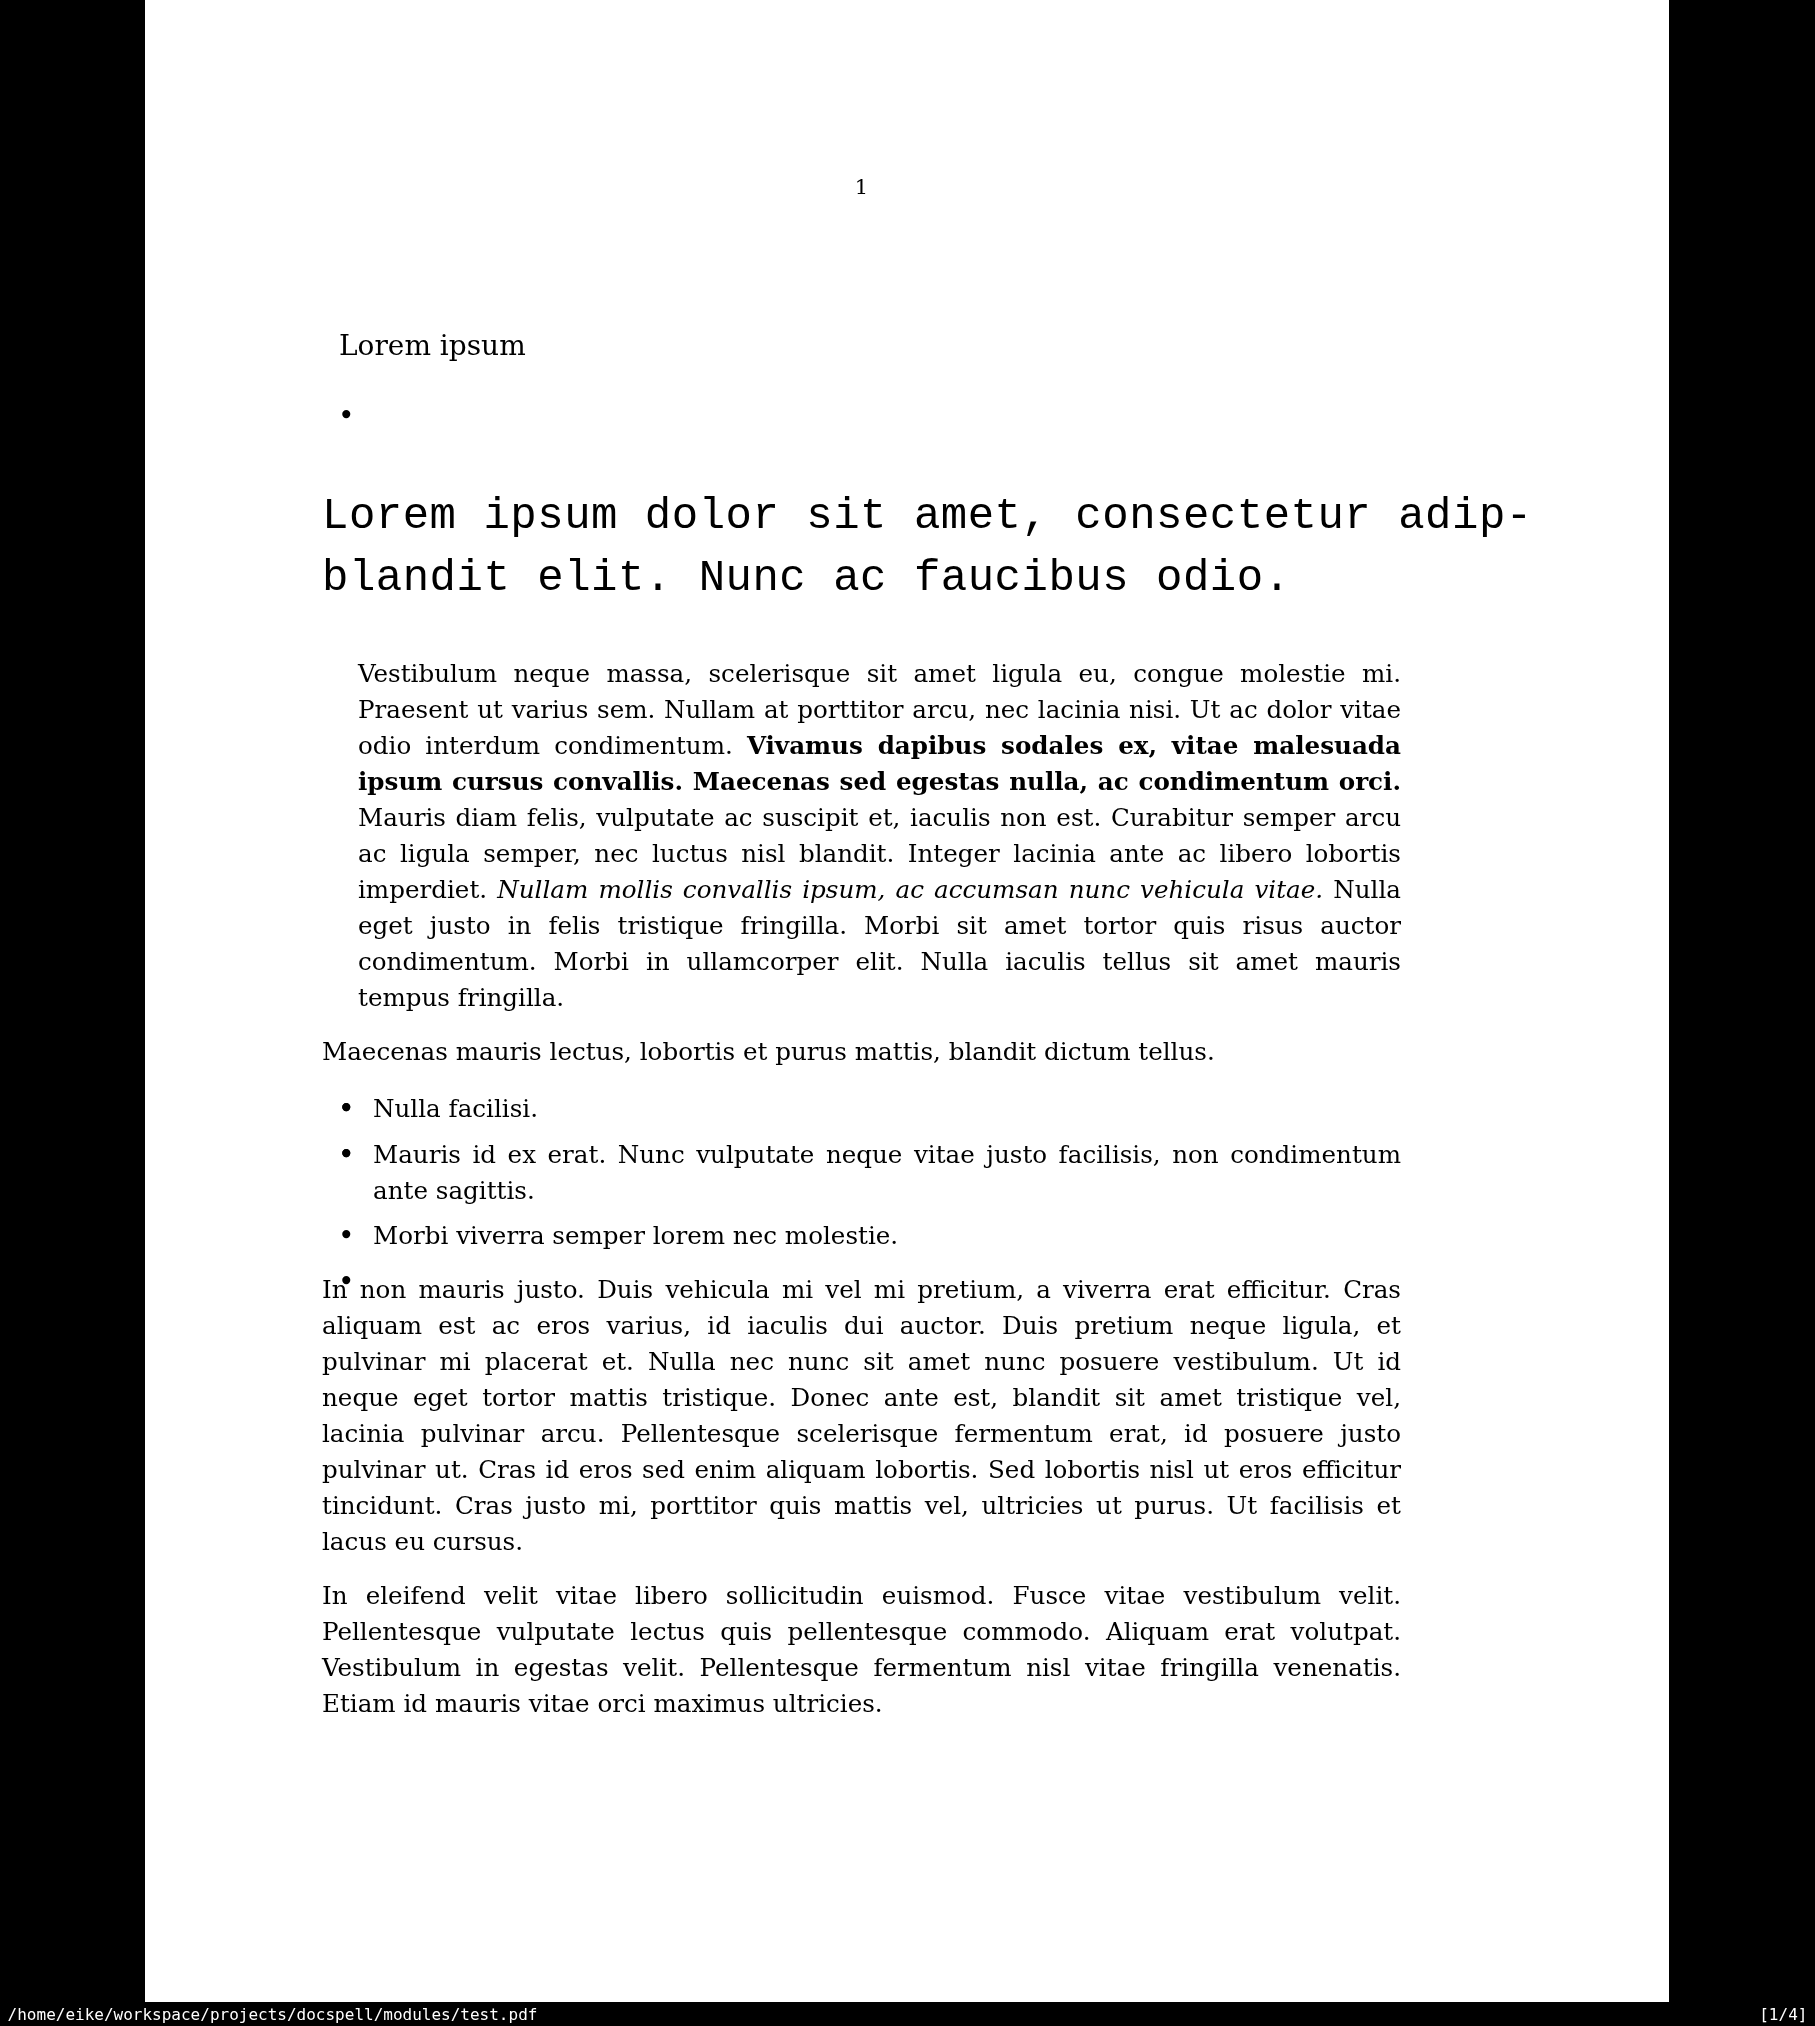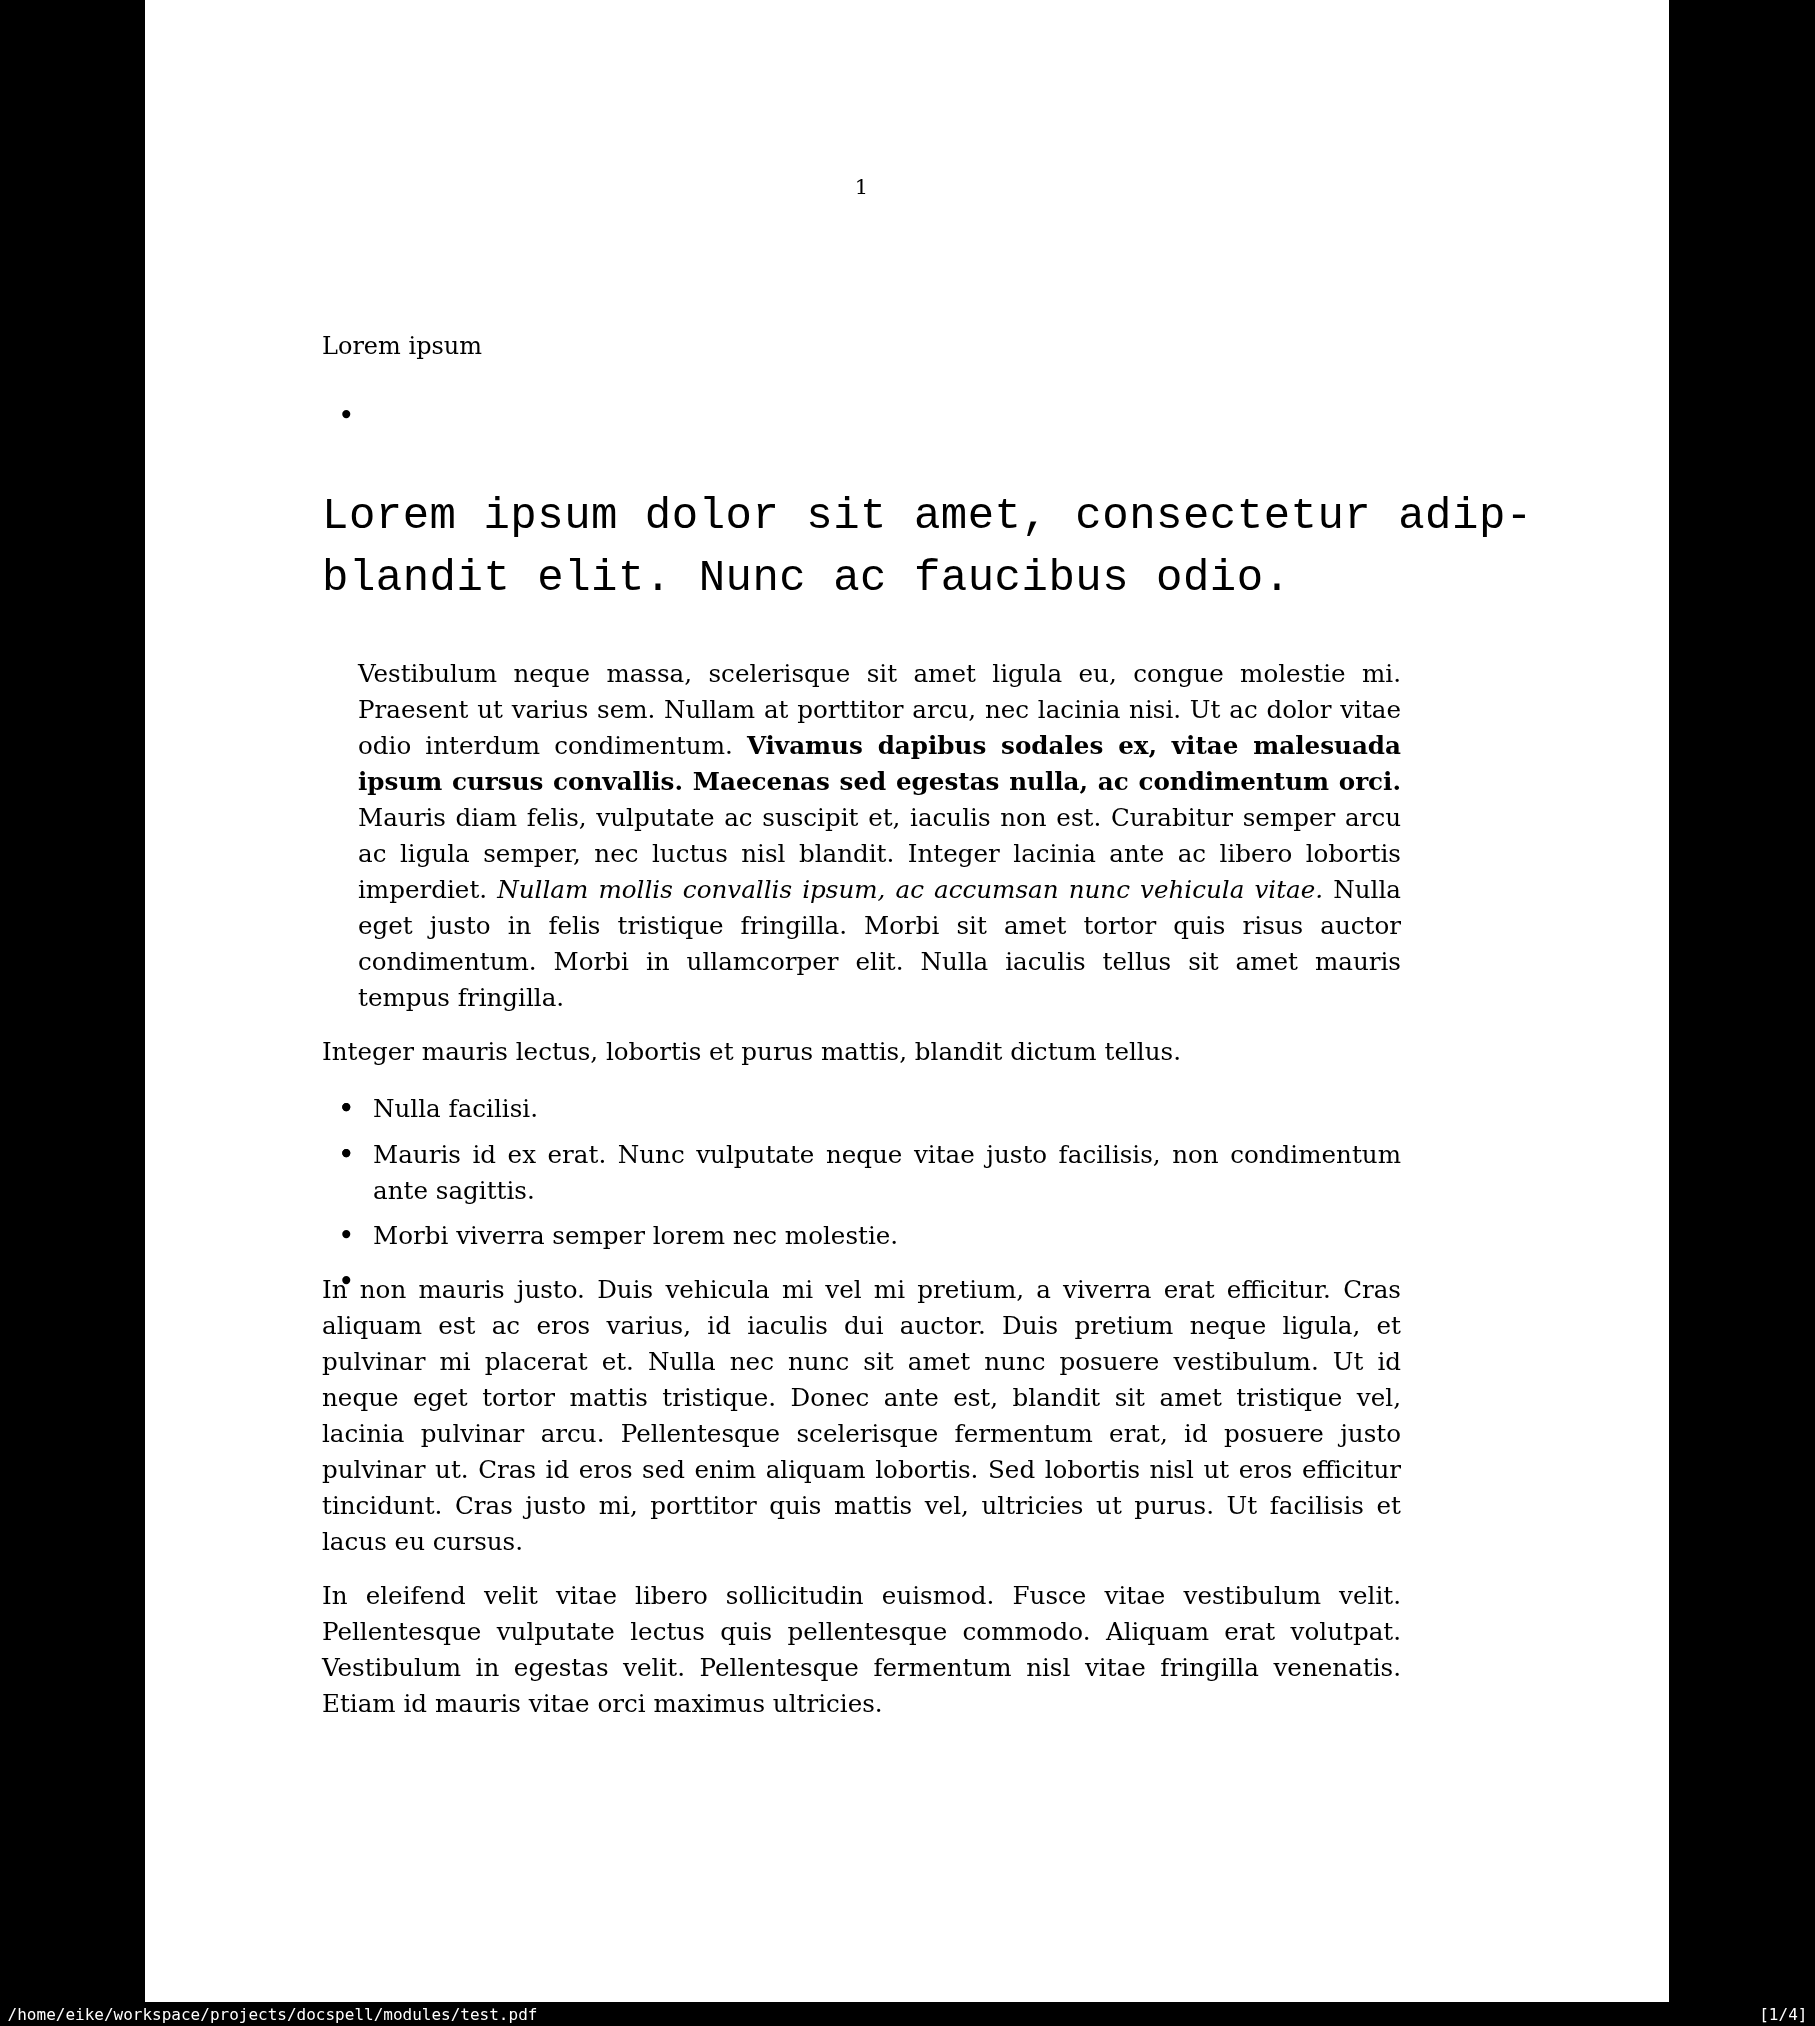--- a/index.html
+++ b/index.html
@@ -34,22 +34,23 @@
     width: 1079px;
   }
   .pagenum {
     padding-top: 173px;
     text-align: center;
     font-size: 21px;
     line-height: 28px;
   }
   .intro {
     margin-top: 127px;
-    font-size: 24px;
+    font-size: 28px;
     line-height: 36px;
+    margin-left: 17px;
   }
   .lone-item {
     margin-top: 34px;
     position: relative;
     height: 36px;
   }
   .bullet {
     position: absolute;
     left: 16px;
     top: 0;
@@ -125,21 +126,21 @@
         <span class="bullet">•</span>
       </div>
 
       <div class="doc-title">
         <span class="tline">Lorem ipsum dolor sit amet, consectetur adip-</span>
         <span class="tline">blandit elit. Nunc ac faucibus odio.</span>
       </div>
 
       <div class="para first"><span>Vestibulum neque massa, scelerisque sit amet ligula eu, congue molestie mi. Praesent ut varius sem. Nullam at porttitor arcu, nec lacinia nisi. Ut ac dolor vitae odio interdum condimentum. </span><span class="run-bold">Vivamus dapibus sodales ex, vitae malesuada ipsum cursus convallis. Maecenas sed egestas nulla, ac condimentum orci.</span><span> Mauris diam felis, vulputate ac suscipit et, iaculis non est. Curabitur semper arcu ac ligula semper, nec luctus nisl blandit. Integer lacinia ante ac libero lobortis imperdiet. </span><span class="run-italic">Nullam mollis convallis ipsum, ac accumsan nunc vehicula vitae.</span><span> Nulla eget justo in felis tristique fringilla. Morbi sit amet tortor quis risus auctor condimentum. Morbi in ullamcorper elit. Nulla iaculis tellus sit amet mauris tempus fringilla.</span></div>
 
-      <div class="para">Integer mauris lectus, lobortis et purus mattis, blandit dictum tellus.</div>
+      <div class="para">Maecenas mauris lectus, lobortis et purus mattis, blandit dictum tellus.</div>
 
       <div class="blist">
         <div class="list-item">
           <span class="bullet">•</span>
         </div>
         <div class="list-item">
           <span class="bullet">•</span>
           <span>Nulla facilisi.</span>
         </div>
         <div class="list-item">

